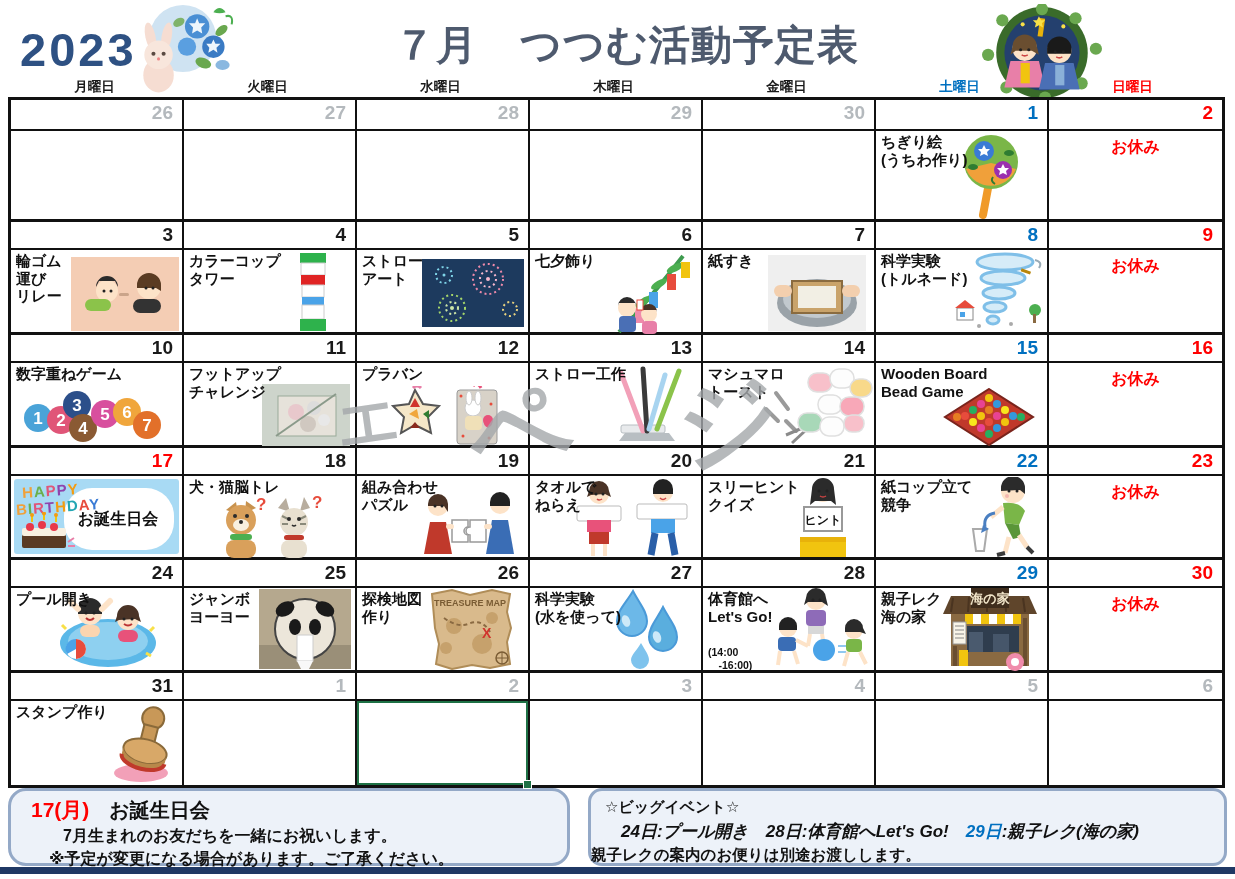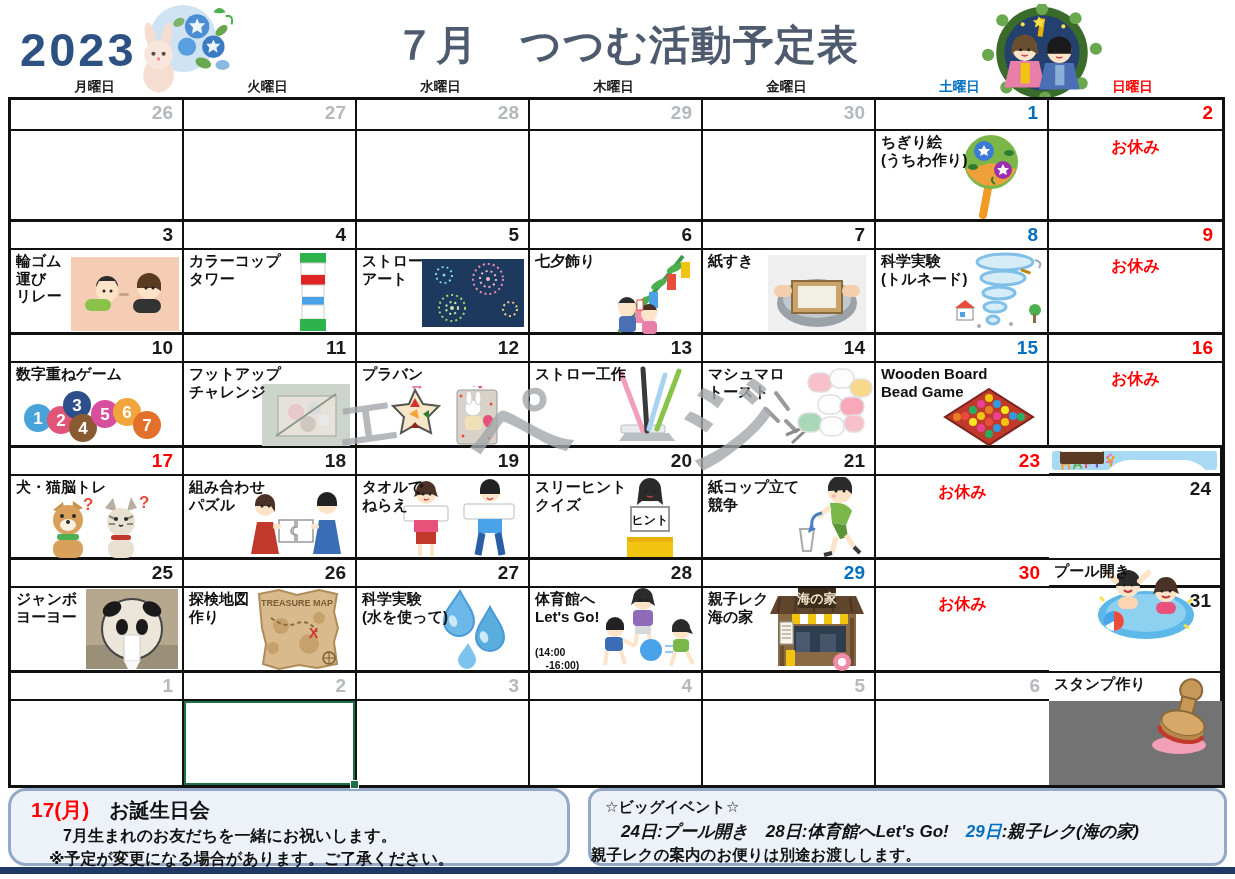--- a/index.html
+++ b/index.html
@@ -457,20 +457,21 @@
         </div>
       </div>
       <div class="ccell lastcol">
         <div class="closed">お休み</div>
       </div>
       <div class="ncell n-sun">17</div>
       <div class="ncell n-wk">18</div>
       <div class="ncell n-wk">19</div>
       <div class="ncell n-wk">20</div>
       <div class="ncell n-wk">21</div>
+      <div class="ncell n-sat">22</div>
       <div class="ncell n-sun lastcol">23</div>
       <div class="ccell">
         <div class="bday">
           <div class="bday-cloud"></div>
         <div class="bw bw-1"><span style="color:#f0a03a">H</span><span style="color:#6ab04c">A</span><span style="color:#e05578">P</span><span style="color:#8e44ad">P</span><span style="color:#f39c12">Y</span></div>
         <div class="bw bw-2"><span style="color:#f0a03a">B</span><span style="color:#6ab04c">I</span><span style="color:#e05578">R</span><span style="color:#8e44ad">T</span><span style="color:#f39c12">H</span><span style="color:#22a6b3">D</span><span style="color:#e74c3c">A</span><span style="color:#3a7bd5">Y</span></div>
         <div class="bday-label">お誕生日会</div>
         <div class="bday-cake"><svg viewBox="0 0 58 40">
               <rect x="4" y="22" width="44" height="14" rx="2" fill="#5a3a22"></rect>
               <rect x="4" y="16" width="44" height="8" rx="2" fill="#f8f0e0"></rect>

